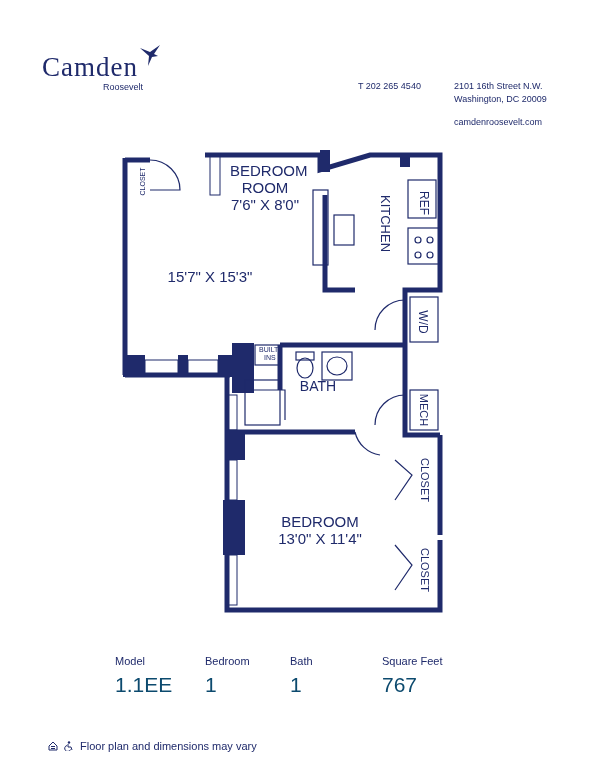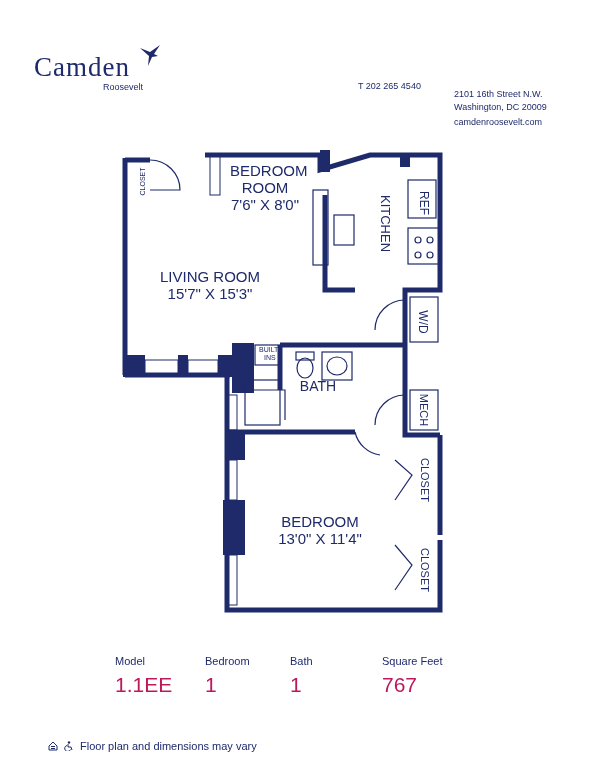--- a/index.html
+++ b/index.html
@@ -1,42 +1,42 @@
 <!DOCTYPE html>
 <html><head>
 <meta charset="utf-8">
 <style>
   html, body { margin:0; padding:0; }
   body { width:600px; height:776px; background:#ffffff; position:relative; overflow:hidden;
          font-family:"Liberation Sans", sans-serif; color:#1f2a6b; }
   .abs { position:absolute; }
-  .logo-word { left:34px; top:52px; font-family:"Liberation Serif", serif; font-size:27px; letter-spacing:1px; color:#1f2a6b; }
+  .logo-word { left:42px; top:52px; font-family:"Liberation Serif", serif; font-size:27px; letter-spacing:1px; color:#1f2a6b; }
   .logo-sub { left:103px; top:82px; font-size:9px; color:#1f2a6b; }
   .contact { font-size:9px; color:#1f2a6b; line-height:13px;margin-top:28px; }
   .plan { left:0; top:0; width:600px; height:776px; }
   .room-label { position:absolute; text-align:center; color:#1f2a6b; font-size:15px; line-height:17px; }
   .small-label { position:absolute; font-size:10px; color:#1f2a6b; }
   .stats { top:655px; }
   .stat { position:absolute; width:100px; }
   .stat-label { font-size:11px; color:#1f2a6b; }
-  .stat-value { font-size:21px; color:#be185d; margin-top:6px; }
+  .stat-value { font-size:21px; color:#0c4a6e; margin-top:6px; }
   .footer { left:48px; top:740px; font-size:11px; color:#1f2a6b; display:flex; align-items:center; gap:6px; }
 </style>
 </head>
 <body>
 
 <div class="abs logo-word">Camden</div>
 <svg class="abs" style="left:138px;top:42px" width="26" height="26" viewBox="0 0 26 26">
   <path d="M2 6 L12 10 L22 3 L16 12 L20 14 L14 15 L10 24 L11 14 Z" fill="#1f2a6b"></path>
 </svg>
 <div class="abs logo-sub">Roosevelt</div>
 
 <div class="abs contact" style="left:358px;top:52px">T 202 265 4540</div>
-<div class="abs contact" style="left:454px;top:60px">2101 16th Street N.W.</div>
-<div class="abs contact" style="left:454px;top:73px">Washington, DC 20009</div>
+<div class="abs contact" style="left:454px;top:52px">2101 16th Street N.W.</div>
+<div class="abs contact" style="left:454px;top:65px">Washington, DC 20009</div>
 <div class="abs contact" style="left:454px;top:88px">camdenroosevelt.com</div>
 
 <svg class="abs plan" viewBox="0 0 600 776">
   <g fill="none" stroke="#1f2a6b" stroke-width="5">
 
     <polyline points="125,158 125,375"></polyline>
     <polyline points="125,160 150,160"></polyline>
     <polyline points="205,155 320,155 320,170 370,155 440,155 440,290 405,290 405,345"></polyline>
 
     <polyline points="325,195 325,290 355,290"></polyline>
@@ -99,21 +99,20 @@
     <path d="M252 390 L285 390 L285 420"></path>
   </g>
 </svg>
 
 <div class="room-label" style="left:230px;top:162px;width:70px">
   <div>BEDROOM</div>
   <div>ROOM</div>
   <div>7'6" X 8'0"</div>
 </div>
 <div class="room-label" style="left:145px;top:268px;width:130px">
-  <div>LIVING ROOM</div>
   <div>15'7" X 15'3"</div>
 </div>
 <div class="room-label" style="left:355px;top:215px;transform:rotate(90deg);font-size:13px;width:60px">KITCHEN</div>
 <div class="small-label" style="left:412px;top:196px;transform:rotate(90deg);font-size:12px">REF</div>
 <div class="small-label" style="left:411px;top:315px;transform:rotate(90deg);font-size:12px">W/D</div>
 <div class="small-label" style="left:408px;top:404px;transform:rotate(90deg);font-size:11px">MECH</div>
 <div class="room-label" style="left:293px;top:378px;width:50px;font-size:14px">BATH</div>
 <div class="small-label" style="left:259px;top:346px;font-size:7px;line-height:8px">
   <div>BUILT</div>
   <div style="padding-left:5px">INS</div>

